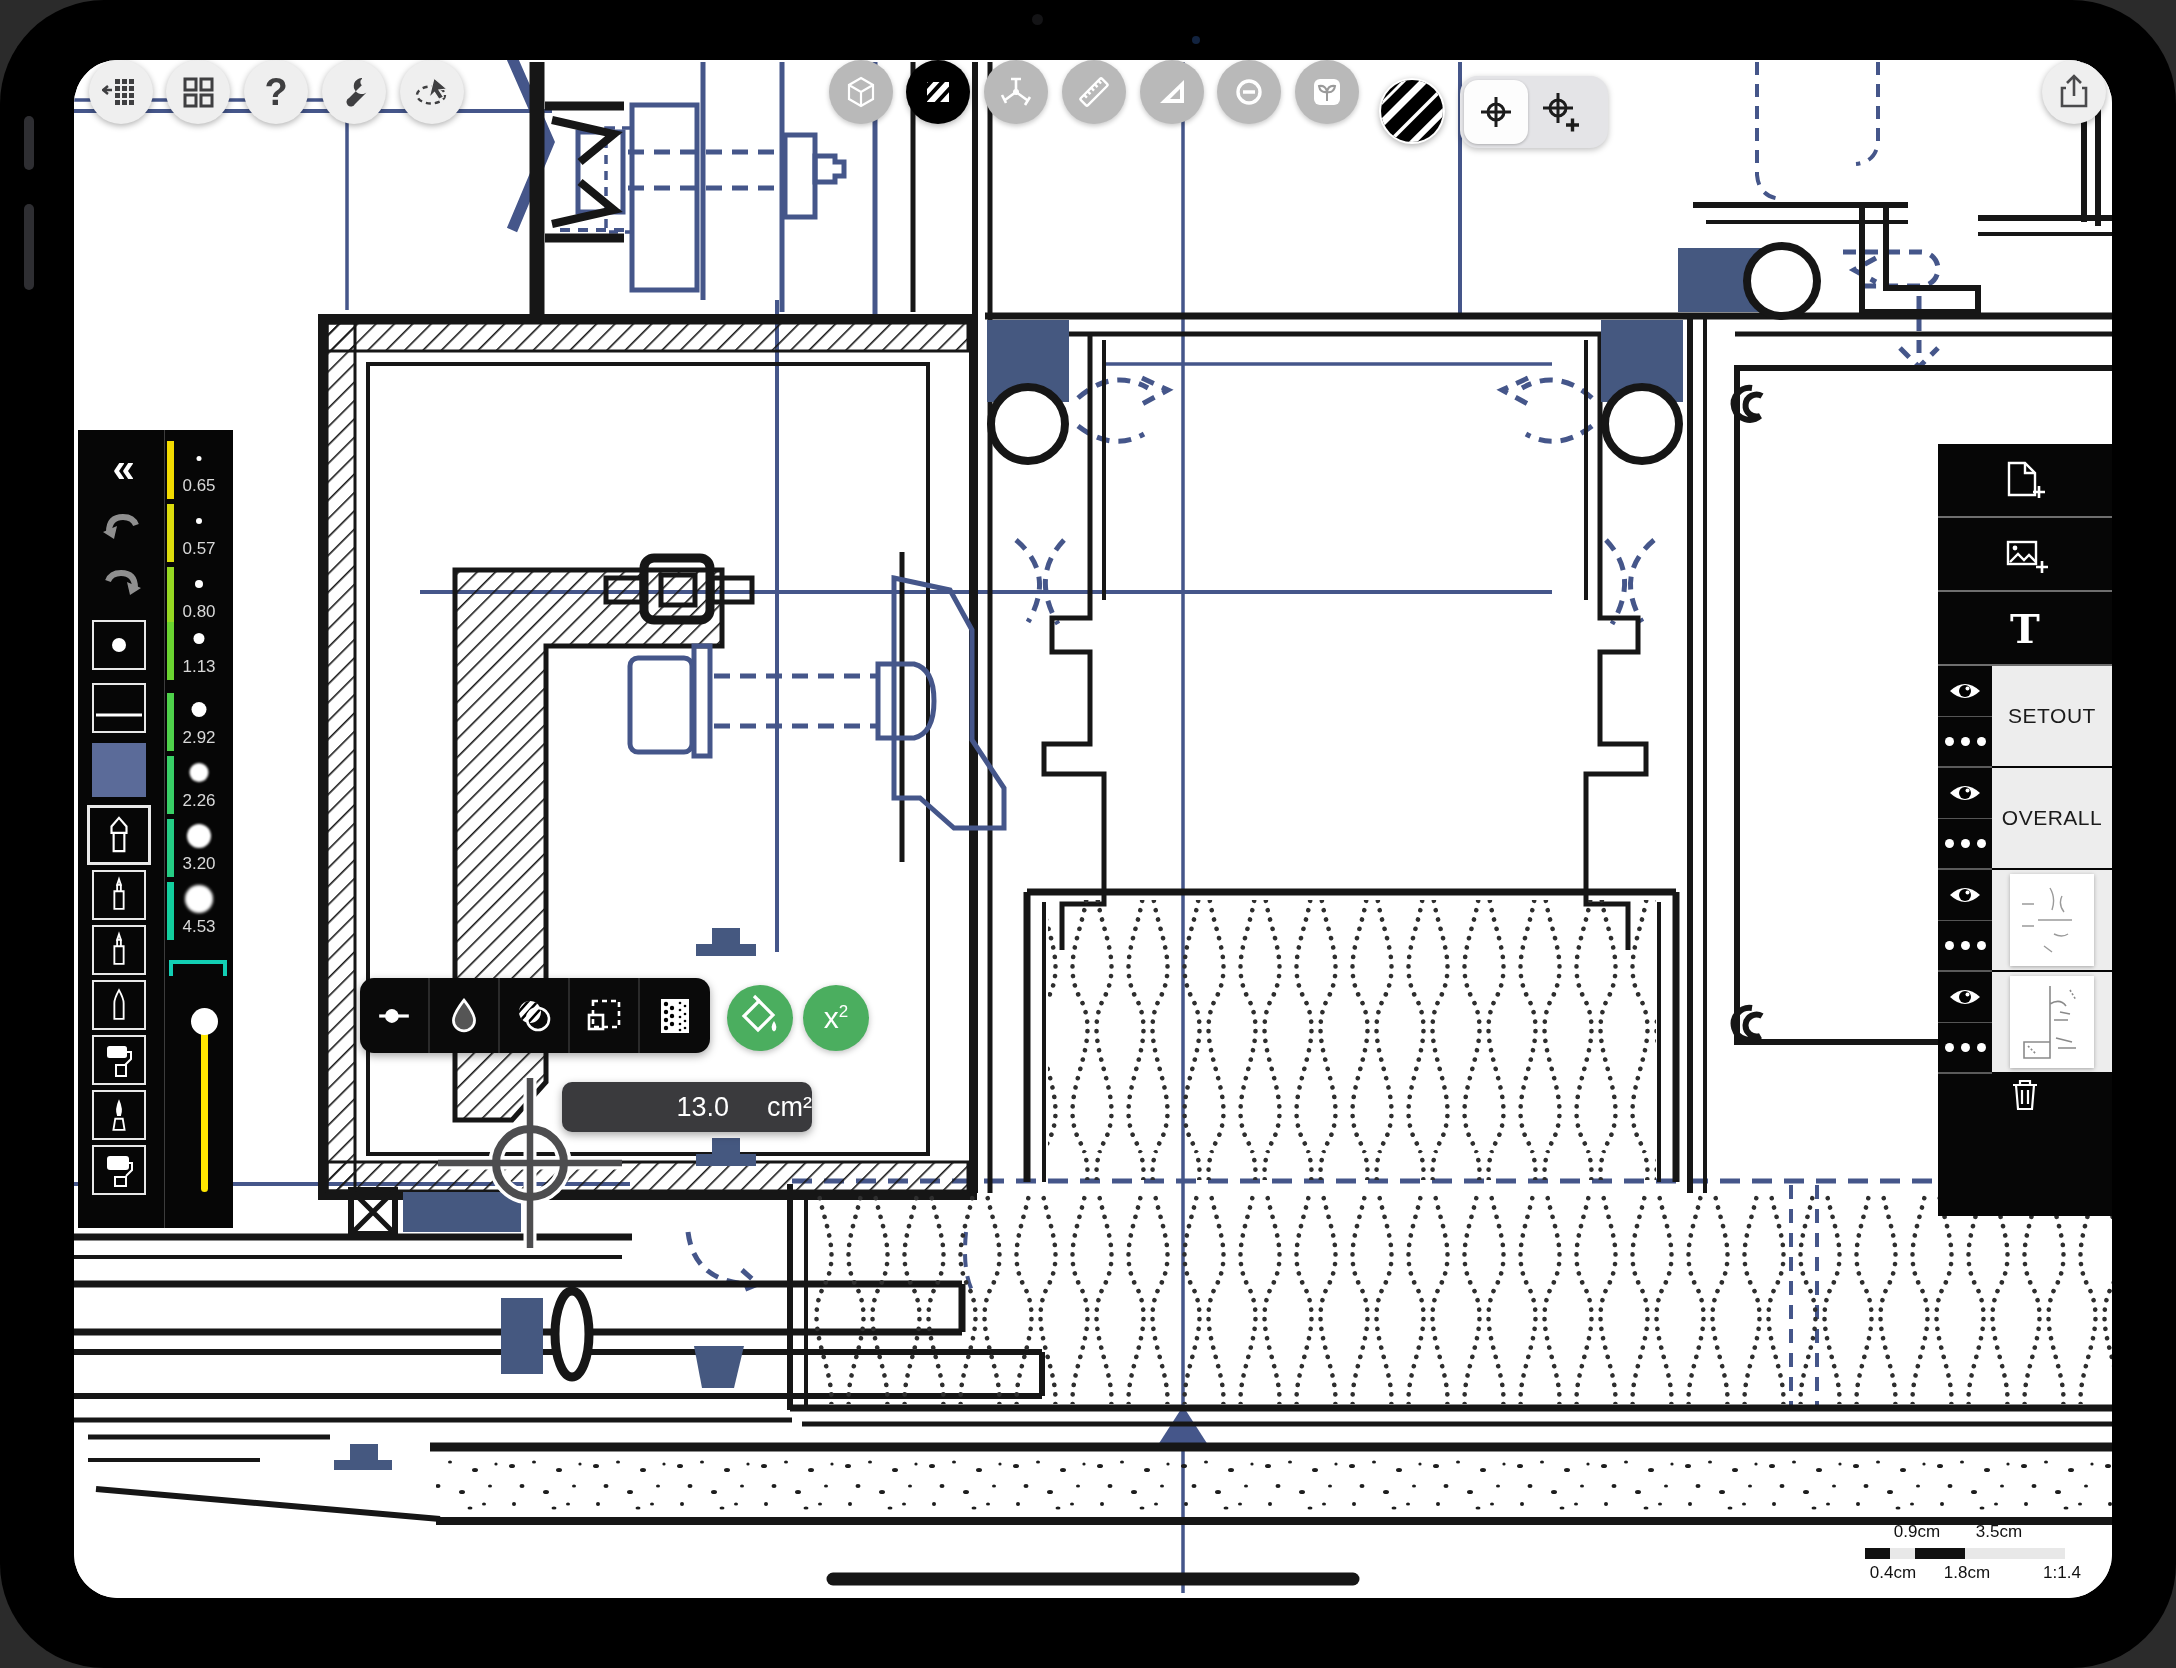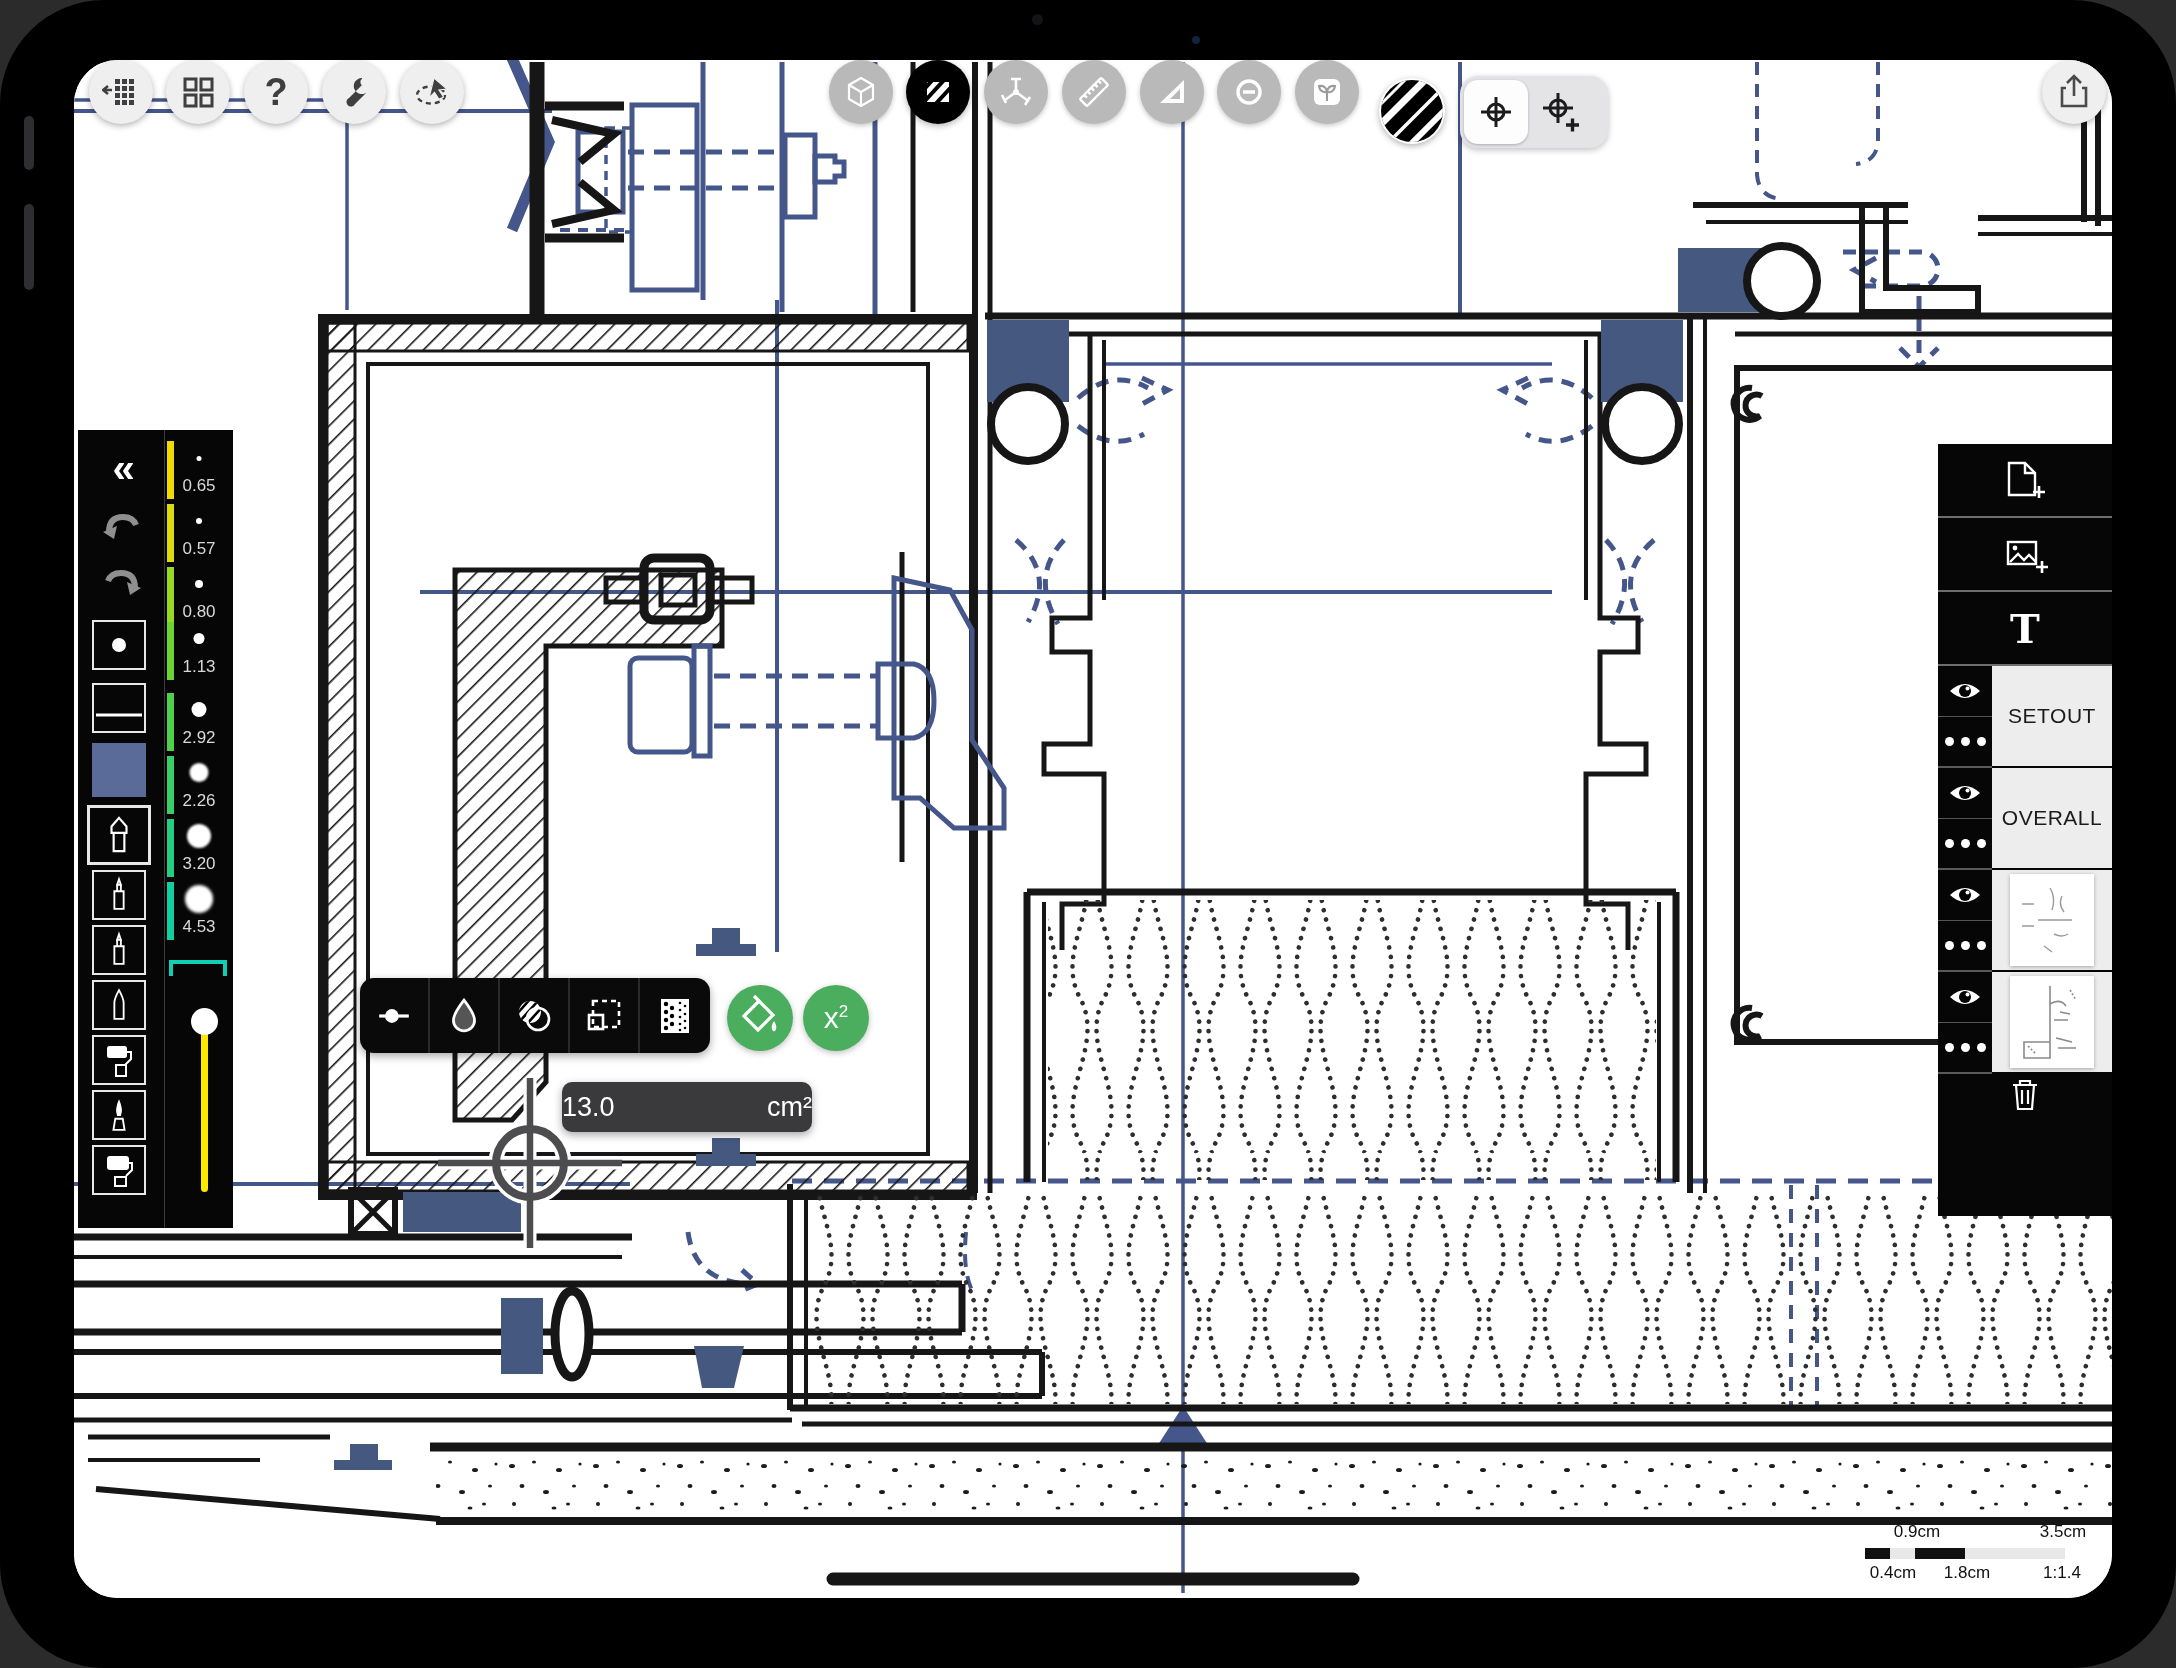--- a/index.html
+++ b/index.html
@@ -48,21 +48,21 @@
   #ctx{position:absolute;left:286px;top:918px;width:350px;height:75px;background:#0a0a0a;border-radius:14px;
        box-shadow:0 3px 8px rgba(0,0,0,.35);display:flex;}
   #ctx .cell{width:70px;height:75px;display:flex;align-items:center;justify-content:center;border-right:2px solid #2a2a2a;}
   #ctx .cell:last-child{border-right:none;}
   .gbtn{position:absolute;width:66px;height:66px;border-radius:50%;background:#4bae5f;display:flex;align-items:center;justify-content:center;
         box-shadow:0 2px 6px rgba(0,0,0,.25);color:#fff;}
   .gbtn .x2{font-size:30px;color:#fff;}
   .gbtn .x2 sup{font-size:17px;}
   
   #tip{position:absolute;left:488px;top:1022px;width:250px;height:50px;background:#3a3a3d;border-radius:10px;
-       box-shadow:0 3px 8px rgba(0,0,0,.35);display:flex;align-items:center;justify-content:space-between;gap:38px;
+       box-shadow:0 3px 8px rgba(0,0,0,.35);display:flex;align-items:center;justify-content:flex-end;gap:38px;
        color:#fff;font-size:27px;}
   
   #rpanel{position:absolute;left:1864px;top:384px;width:174px;height:772px;background:#060606;}
   .iconrow{height:74px;display:flex;align-items:center;justify-content:center;border-bottom:2px solid #6e6e6e;}
   .layerrow{height:102px;display:flex;}
   .lstrip{width:54px;display:flex;flex-direction:column;border-bottom:2px solid #5a5a5a;}
   .lcell{flex:1;display:flex;align-items:center;justify-content:center;border-bottom:1px solid #555;}
   .lcell:last-child{border-bottom:none;}
   .lcard{flex:1;background:#ededed;margin-bottom:2px;display:flex;align-items:center;justify-content:center;
          font-size:21px;color:#1b1b1b;letter-spacing:.5px;}
@@ -699,21 +699,21 @@
       <div class="trashrow">
         <svg width="40" height="40" viewBox="0 0 40 40">
           <g fill="none" stroke="#fff" stroke-width="2.2">
             <path d="M8,11 h24 M15,11 v-4 h10 v4 M11,11 l2,24 h14 l2,-24 M17,16 v14 M23,16 v14"></path>
           </g>
         </svg>
       </div>
     </div>
 
     <div class="slabel" style="left:1800px;top:1462px;width:86px;">0.9cm</div>
-    <div class="slabel" style="left:1956px;top:1462px;width:66px;text-align:center;">3.5cm</div>
+    <div class="slabel" style="left:1892px;top:1462px;width:66px;text-align:center;">3.5cm</div>
     <div class="sbar" style="left:1791px;width:25px;background:#111;"></div>
     <div class="sbar" style="left:1816px;width:25px;background:#e8e8e8;"></div>
     <div class="sbar" style="left:1841px;width:50px;background:#111;"></div>
     <div class="sbar" style="left:1891px;width:100px;background:#e8e8e8;"></div>
     <div class="slabel" style="left:1788px;top:1503px;width:62px;">0.4cm</div>
     <div class="slabel" style="left:1862px;top:1503px;width:62px;">1.8cm</div>
     <div class="slabel" style="left:1957px;top:1503px;width:62px;">1:1.4</div>
 
   </div>
 </div>

